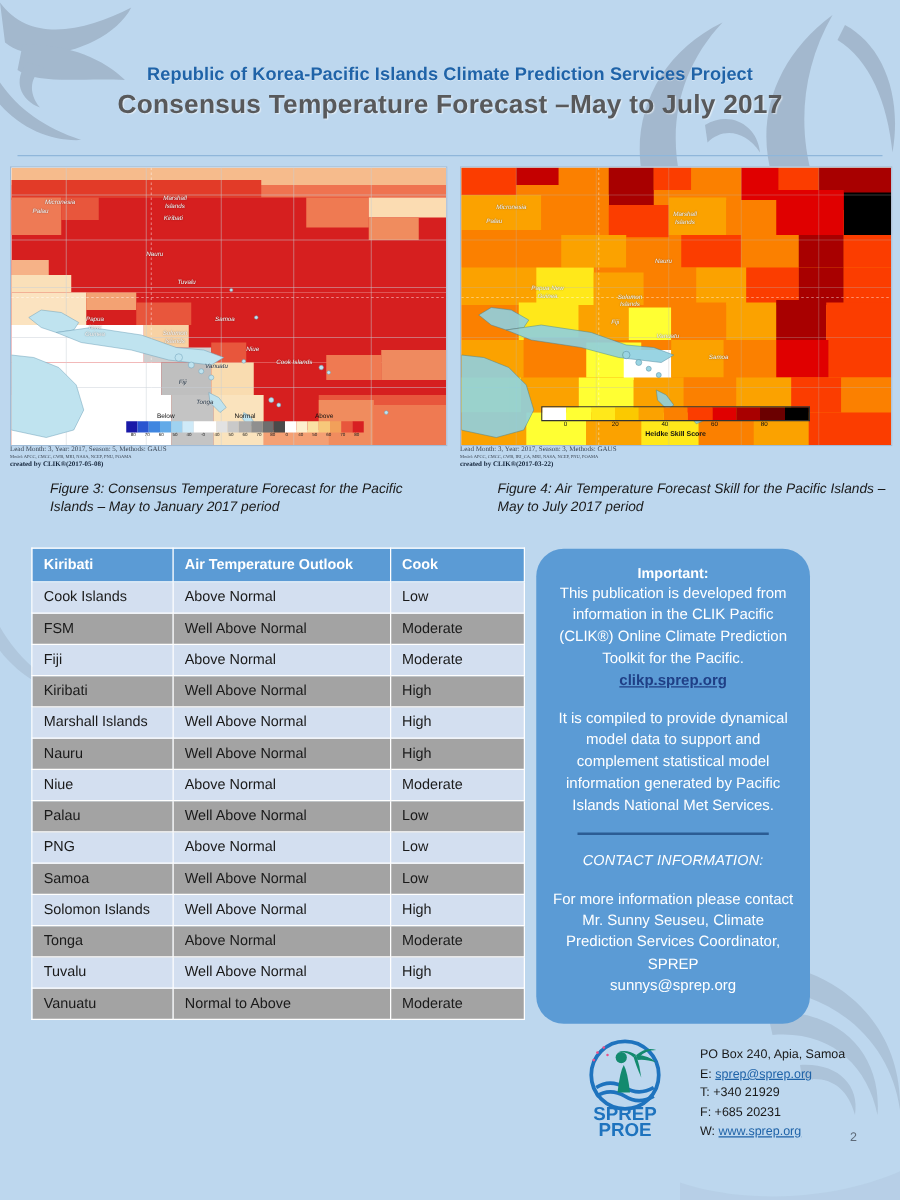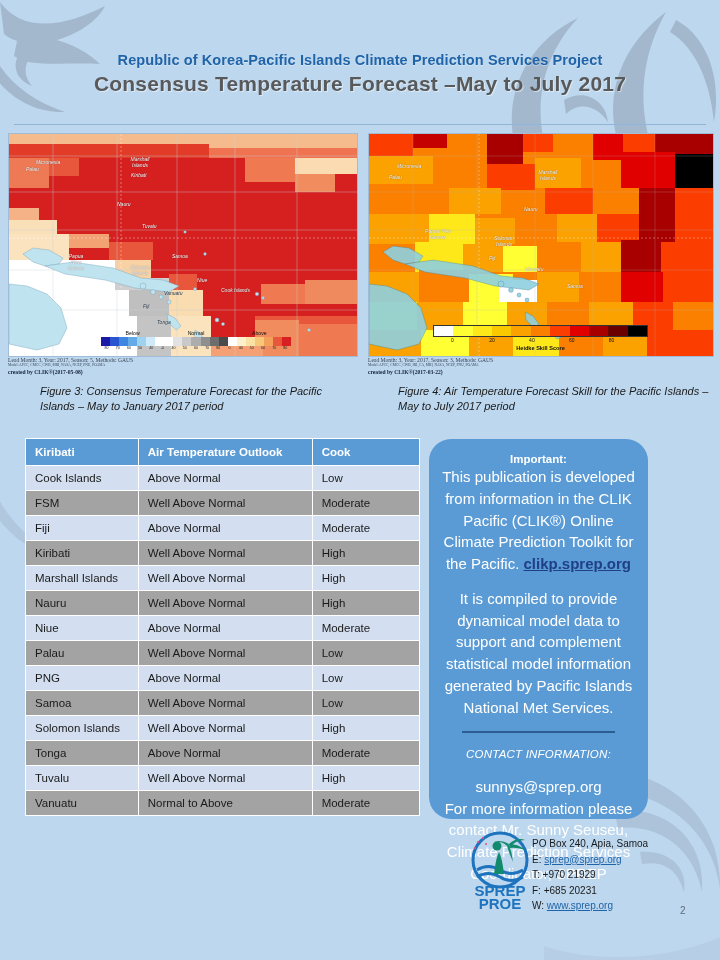--- a/index.html
+++ b/index.html
@@ -83,31 +83,31 @@
   .tbl tr.even td{background:#a3a3a3;}
   .c1{width:108px;} .c2{width:180px;} .c3{width:100px;}
 
   
   .panel{
     position:absolute;left:429px;top:439px;width:219px;height:380px;
     background:#5b9bd5;border-radius:22px 22px 22px 22px;
     color:#fff;text-align:center;padding:14px 12px 0;box-sizing:border-box;
   }
   .panel .imp{font-size:11.5px;font-weight:bold;margin-bottom:1px;}
-  .panel p{margin:0;font-size:15px;line-height:1.45;}
+  .panel p{margin:0;font-size:12px;line-height:1.45;}
   .panel .gap{height:13px;}
   .panel a{color:#1f3f86;font-weight:bold;text-decoration:underline;}
   .panel .divider{
     width:78%;height:2px;background:#2b5c94;margin:13px auto 13px;
   }
   .panel .contact{font-size:11.5px;font-style:italic;letter-spacing:.2px;}
 
   
   .logo{position:absolute;left:464px;top:830px;width:72px;height:80px;}
-  .addr{position:absolute;left:532px;top:836px;font-size:10px;color:#1a1a1a;line-height:1.55;}
+  .addr{position:absolute;left:560px;top:836px;font-size:10px;color:#1a1a1a;line-height:1.55;}
   .addr a{color:#1f63a8;text-decoration:underline;}
   .pageno{position:absolute;left:680px;top:905px;font-size:10px;color:#5e6a78;}
 
   .tagline{
     position:absolute;left:0;top:929px;width:720px;text-align:center;
     font-size:9.5px;font-style:italic;color:#1f63a8;
     font-family:"Liberation Serif",serif;
   }
 </style>
 </head>
@@ -520,22 +520,22 @@
   </table>
 
   <div class="panel">
     <div class="imp">Important:</div>
     <p><span>This publication is developed from information in the CLIK Pacific (CLIK®) Online Climate Prediction Toolkit for the Pacific. </span><a href="#">clikp.sprep.org</a></p>
     <div class="gap"></div>
     <p>It is compiled to provide dynamical model data to support and complement statistical model information generated by Pacific Islands National Met Services.</p>
     <div class="divider"></div>
     <p class="contact">CONTACT INFORMATION:</p>
     <div class="gap"></div>
+    <p>For more information please contact Mr.  Sunny Seuseu, Climate Prediction Services Coordinator, SPREP</p>
     <p>sunnys@sprep.org</p>
-    <p>For more information please contact Mr.  Sunny Seuseu, Climate Prediction Services Coordinator, SPREP</p>
   </div>
 
   <div class="logo">
     <svg width="72" height="80" viewBox="0 0 72 80">
       <circle cx="36" cy="30" r="27" fill="none" stroke="#1e73be" stroke-width="3"></circle>
       <path d="M13 40 q11 -7 23 0 q11 7 23 0" fill="none" stroke="#1e73be" stroke-width="3"></path>
       <path d="M13 47 q11 -7 23 0 q11 7 23 0" fill="none" stroke="#1e73be" stroke-width="3"></path>
       <path d="M30 44 q2 -17 5 -22 q3 5 5 22 z" fill="#138a6e"></path>
       <circle cx="33" cy="16" r="4.5" fill="#138a6e"></circle>
       <path d="M45 14 q8 -7 16 -4 q-9 0 -14 6 z" fill="#138a6e"></path>
@@ -549,19 +549,19 @@
           <circle cx="22" cy="14" r="1"></circle>
       </g>
       <text x="36" y="66" text-anchor="middle" font-family="Liberation Sans, sans-serif" font-size="15" font-weight="bold" fill="#1e73be">SPREP</text>
       <text x="36" y="79" text-anchor="middle" font-family="Liberation Sans, sans-serif" font-size="15" font-weight="bold" fill="#1e73be">PROE</text>
     </svg>
   </div>
 
   <div class="addr">
     <div>PO Box 240, Apia, Samoa</div>
     <div><span>E:</span> <a href="#">sprep@sprep.org</a></div>
-    <div><span>T:</span> <span>+970 21929</span></div>
+    <div><span>T:</span> <span>+340 21929</span></div>
     <div><span>F:</span> <span>+685 20231</span></div>
     <div><span>W:</span> <a href="#">www.sprep.org</a></div>
   </div>
 
   <div class="pageno">2</div>
 </div>
 
 </body></html>

